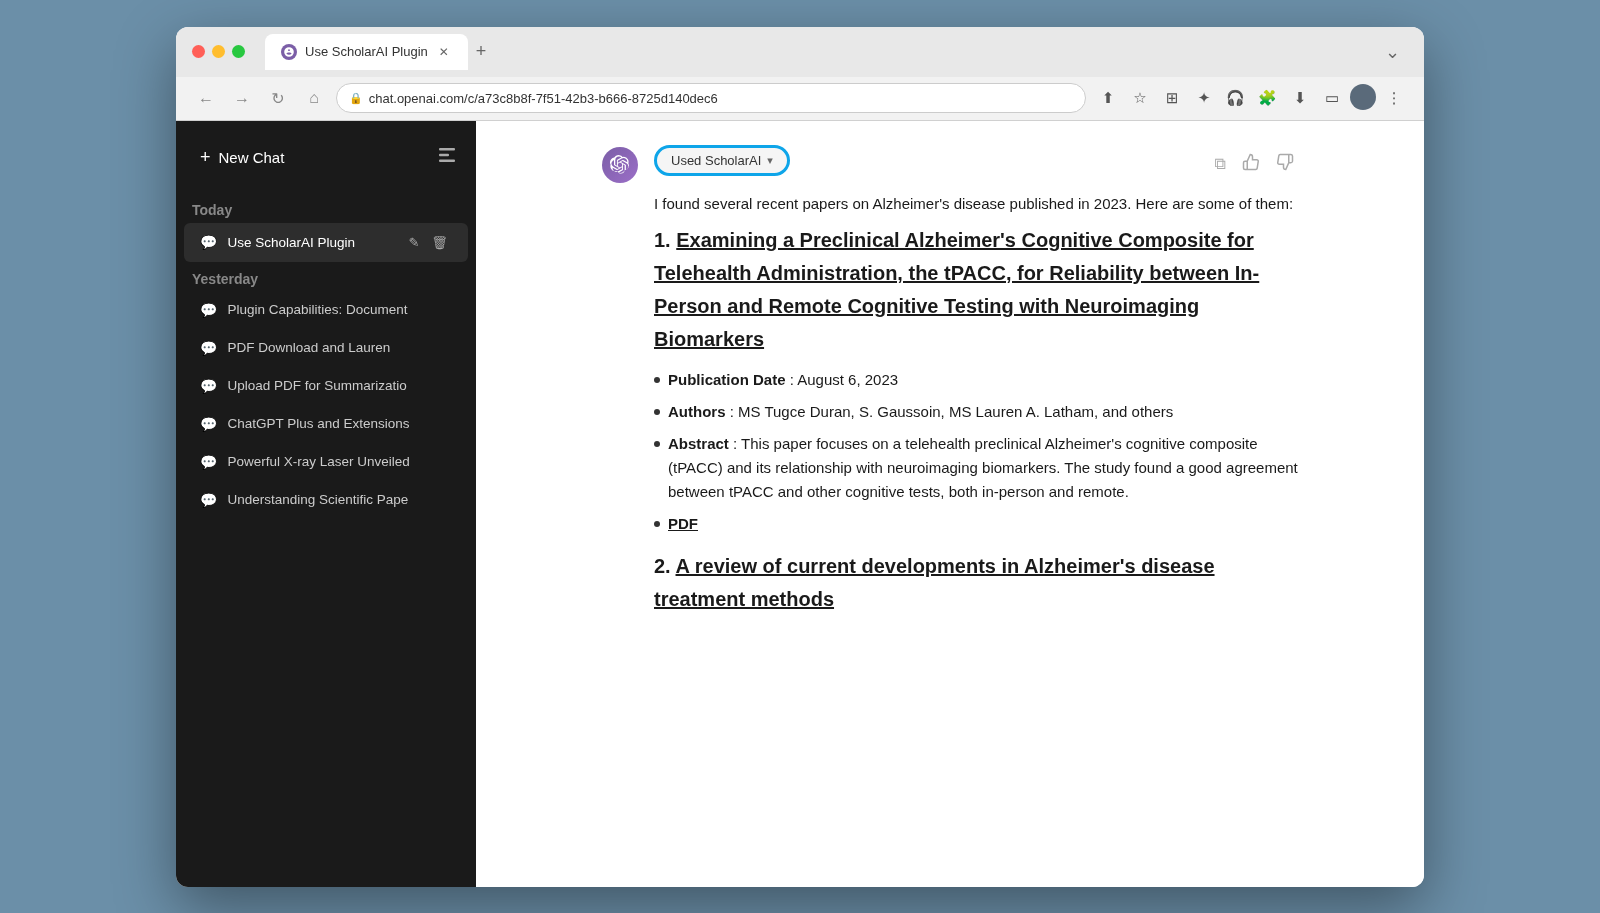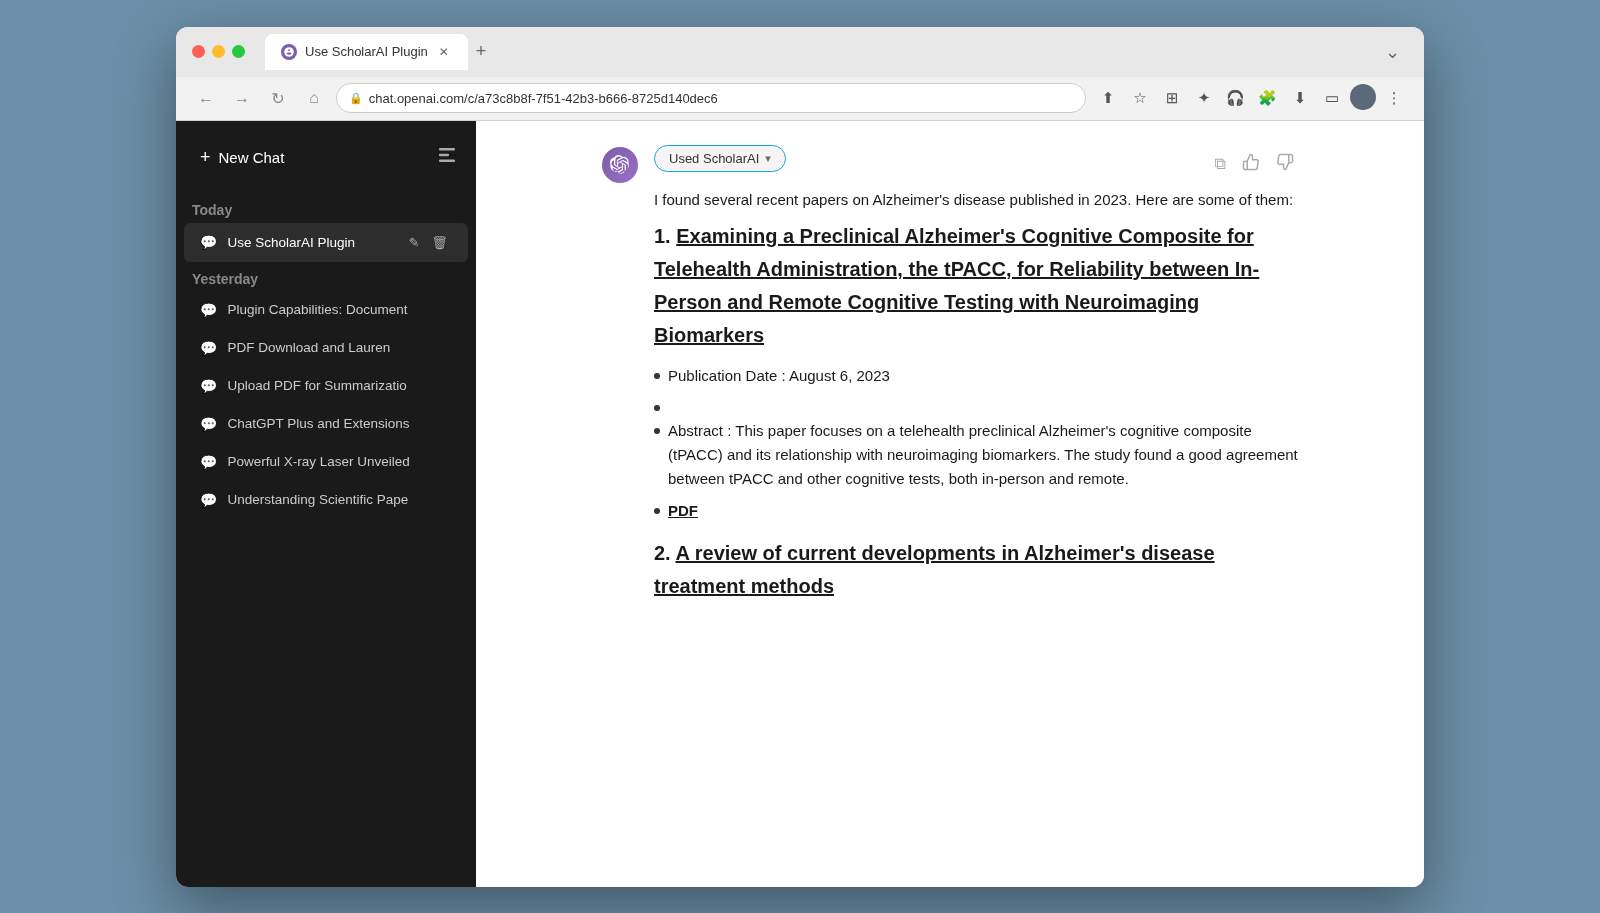--- a/index.html
+++ b/index.html
@@ -317,21 +317,21 @@
 
     .message-body {
       flex: 1;
     }
 
     .scholar-ai-tag {
       display: inline-flex;
       align-items: center;
       gap: 6px;
       background: #f5f5f5;
-      border: 1px solid #0ea5e9;
+      border: 3px solid #0ea5e9;
       border-radius: 20px;
       padding: 5px 14px;
       font-size: 13px;
       color: #333;
       cursor: pointer;
       margin-bottom: 16px;
     }
 
     .scholar-ai-tag .chevron { color: #666; font-size: 11px; }
 
@@ -385,21 +385,21 @@
     .bullet-dot {
       width: 6px;
       height: 6px;
       background: #333;
       border-radius: 50%;
       margin-top: 9px;
       flex-shrink: 0;
     }
 
     .field-label {
-      font-weight: 400;
+      font-weight: 700;
     }
 
     .paper-link {
       color: #1a1a1a;
       text-decoration: underline;
       font-weight: 700;
     }
 
     .paper-number {
       font-weight: 700;
@@ -572,20 +572,25 @@
                   <li>
                     <div class="bullet-dot"></div>
                     <div>
                       <span class="field-label">Publication Date</span>
                       <span>: </span>
                       <span>August 6, 2023</span>
                     </div>
                   </li>
                   <li>
                     <div class="bullet-dot"></div>
+                    <div>
+                      <span class="field-label">Authors</span>
+                      <span>: </span>
+                      <span>MS Tugce Duran, S. Gaussoin, MS Lauren A. Latham, and others</span>
+                    </div>
                   </li>
                   <li>
                     <div class="bullet-dot"></div>
                     <div>
                       <span class="field-label">Abstract</span>
                       <span>: </span>
                       <span>This paper focuses on a telehealth preclinical Alzheimer's cognitive composite (tPACC) and its relationship with neuroimaging biomarkers. The study found a good agreement between tPACC and other cognitive tests, both in-person and remote.</span>
                     </div>
                   </li>
                   <li>

